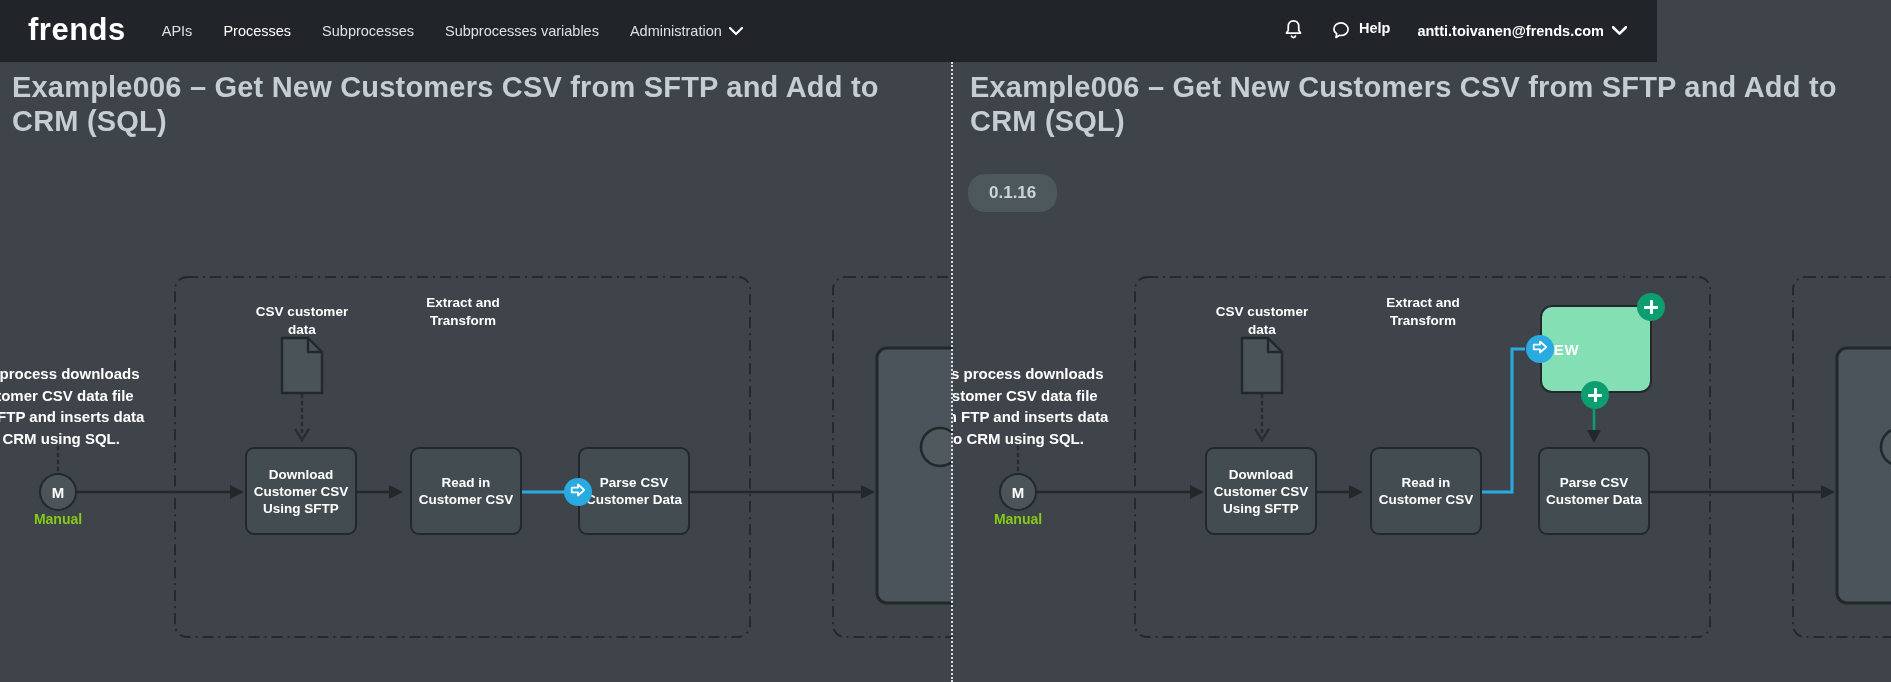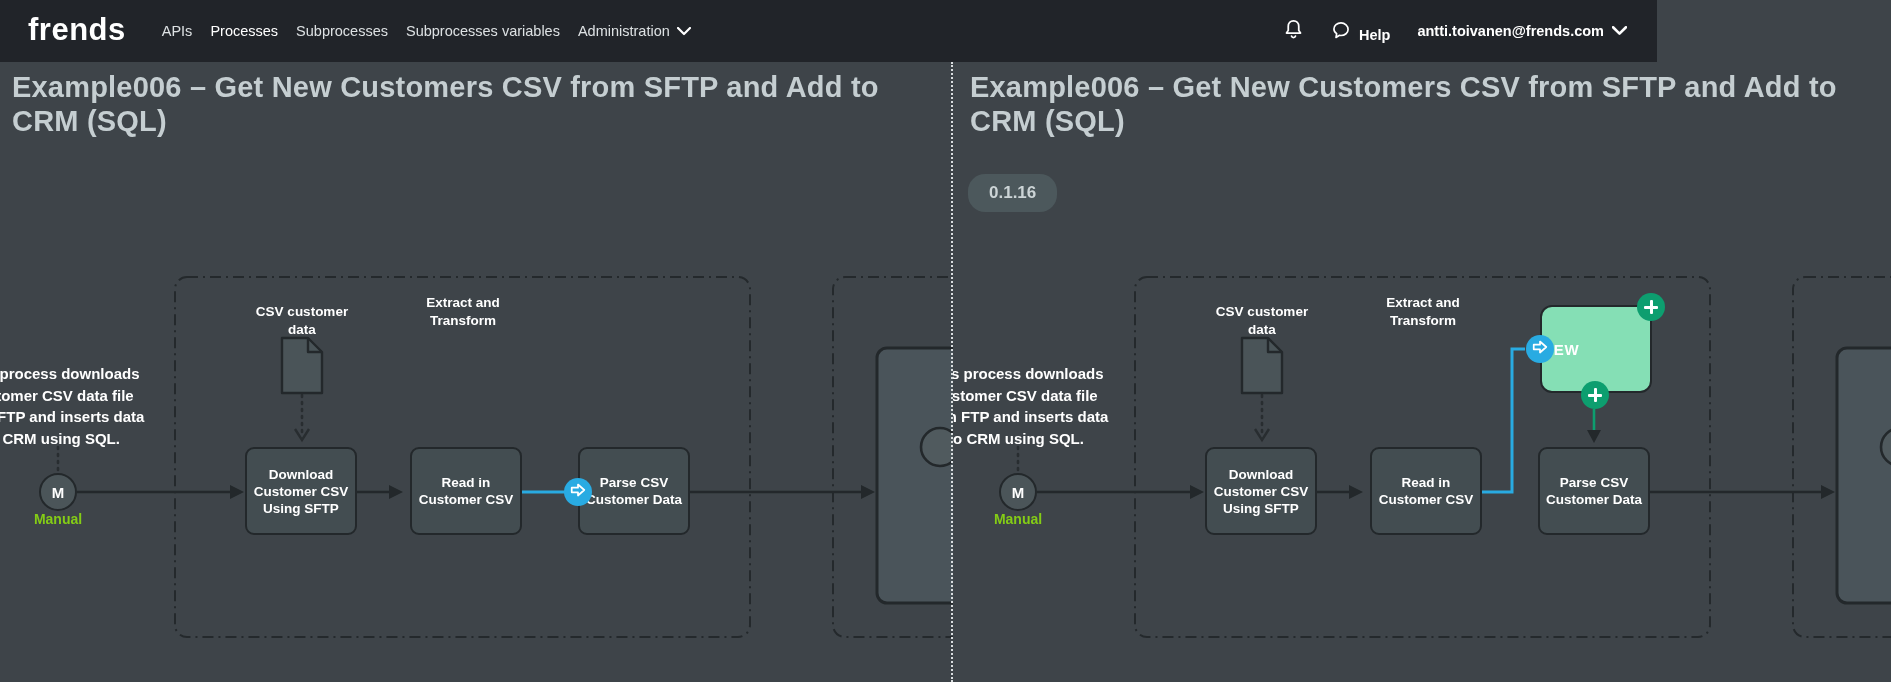--- a/index.html
+++ b/index.html
@@ -3,25 +3,25 @@
 <meta charset="utf-8">
 <style>
   * { margin:0; padding:0; box-sizing:border-box; }
   html,body { width:1891px; height:682px; overflow:hidden; }
   body { font-family:"Liberation Sans", sans-serif; background:#3e4449; position:relative; }
 
   
   .nav { position:absolute; left:0; top:0; width:1657px; height:62px; background:#212429;
          display:flex; align-items:center; padding:0 30px 0 28px; z-index:20; }
   .logo { color:#fff; font-size:31px; font-weight:600; letter-spacing:.5px; margin-top:-3px; }
-  .nav-items { display:flex; align-items:center; gap:18px; margin-left:36px; }
+  .nav-items { display:flex; align-items:center; gap:31px; margin-left:36px; }
   .nav-item { color:#dde1e3; font-size:14.5px; font-weight:500; cursor:pointer; display:flex; align-items:center; gap:7px; }
   .nav-item.active { color:#fff; font-weight:400; }
   .nav-right { margin-left:auto; display:flex; align-items:center; gap:27px; }
-  .icon-btn { display:flex; align-items:flex-end; gap:8px; color:#fff; font-size:14.5px; font-weight:600; cursor:pointer; }
+  .icon-btn { display:flex; align-items:flex-start; gap:8px; color:#fff; font-size:14.5px; font-weight:600; cursor:pointer; }
   .chev { display:inline-block; }
 
   
   .panel { position:absolute; top:62px; bottom:0; overflow:hidden; background:#3e4449; }
   .panel-left  { left:0; width:953px; }
   .panel-right { left:953px; width:938px; }
   .splitter { position:absolute; left:951px; top:62px; bottom:0; width:0;
               border-left:2px dotted #d9dddf; z-index:10; }
 
   .panel-title { position:absolute; top:8px; width:880px; color:#c5ced1; font-size:29px;

